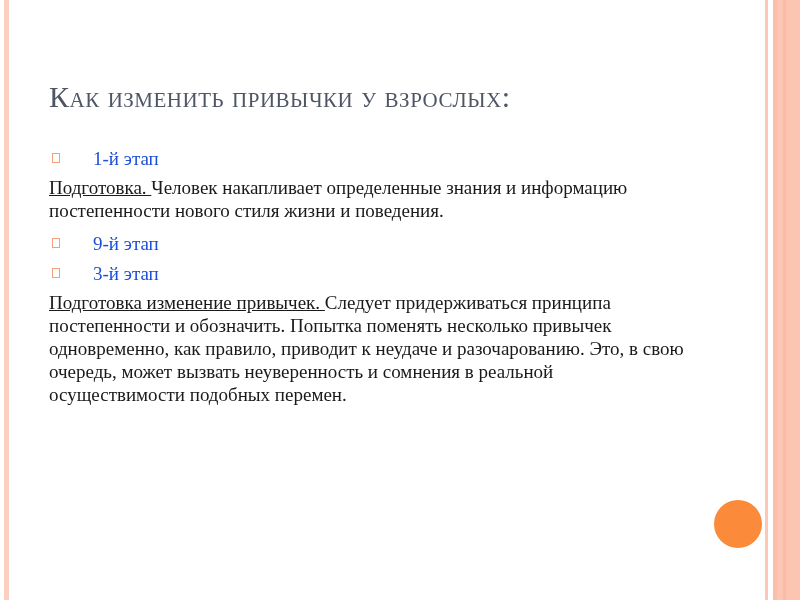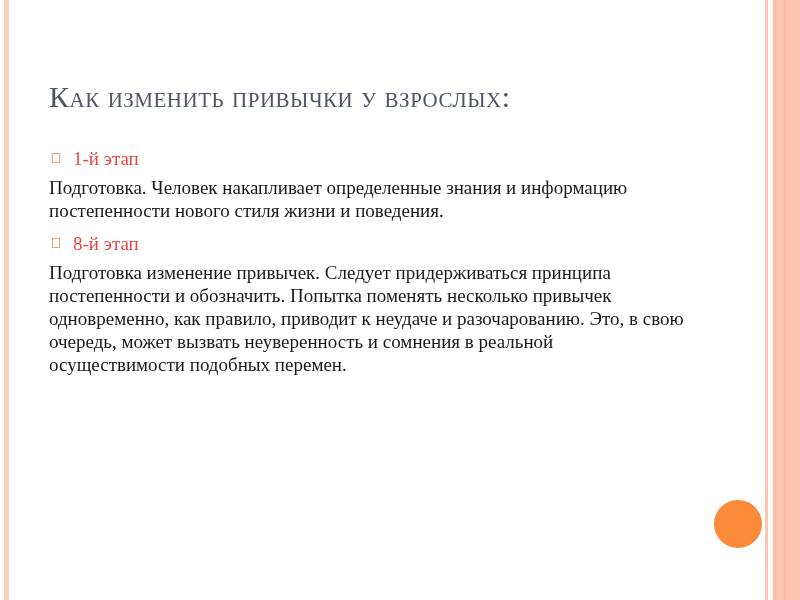--- a/index.html
+++ b/index.html
@@ -74,27 +74,29 @@
       width: 8px;
       height: 10px;
       border: 1px solid #f4a07a;
       box-sizing: border-box;
       margin-left: 3px;
       margin-right: 13px;
     }
     .stage-label {
       font-family: "Liberation Serif", "DejaVu Serif", serif;
       font-size: 19px;
-      color: #ef4444;
+      color: #1d4ed8;
+      margin-left: 20px;
     }
     .para {
       margin: 0 0 9px 0;
       padding: 0;
     }
     .para .lead {
+      text-decoration: underline;
     }
     .dot {
       position: absolute;
       left: 714px;
       top: 500px;
       width: 48px;
       height: 48px;
       border-radius: 50%;
       background: #fb8a3a;
     }
@@ -111,20 +113,24 @@
 
   <div class="content">
     <div class="stage">
       <span class="bullet"></span>
       <span class="stage-label">1-й этап</span>
     </div>
     <p class="para"><span class="lead">Подготовка. </span><span>Человек накапливает определенные знания и информацию постепенности нового стиля жизни и поведения.</span></p>
 
     <div class="stage">
       <span class="bullet"></span>
-      <span class="stage-label">8-й этап</span>
+      <span class="stage-label">9-й этап</span>
     </div>
 
+    <div class="stage">
+      <span class="bullet"></span>
+      <span class="stage-label">3-й этап</span>
+    </div>
     <p class="para"><span class="lead">Подготовка изменение привычек. </span><span>Следует придерживаться принципа постепенности и обозначить. Попытка поменять несколько привычек одновременно, как правило, приводит к неудаче и разочарованию. Это, в свою очередь, может вызвать неуверенность и сомнения в реальной осуществимости подобных перемен.</span></p>
   </div>
 
   <div class="dot"></div>
 </div>
 
 </body></html>

